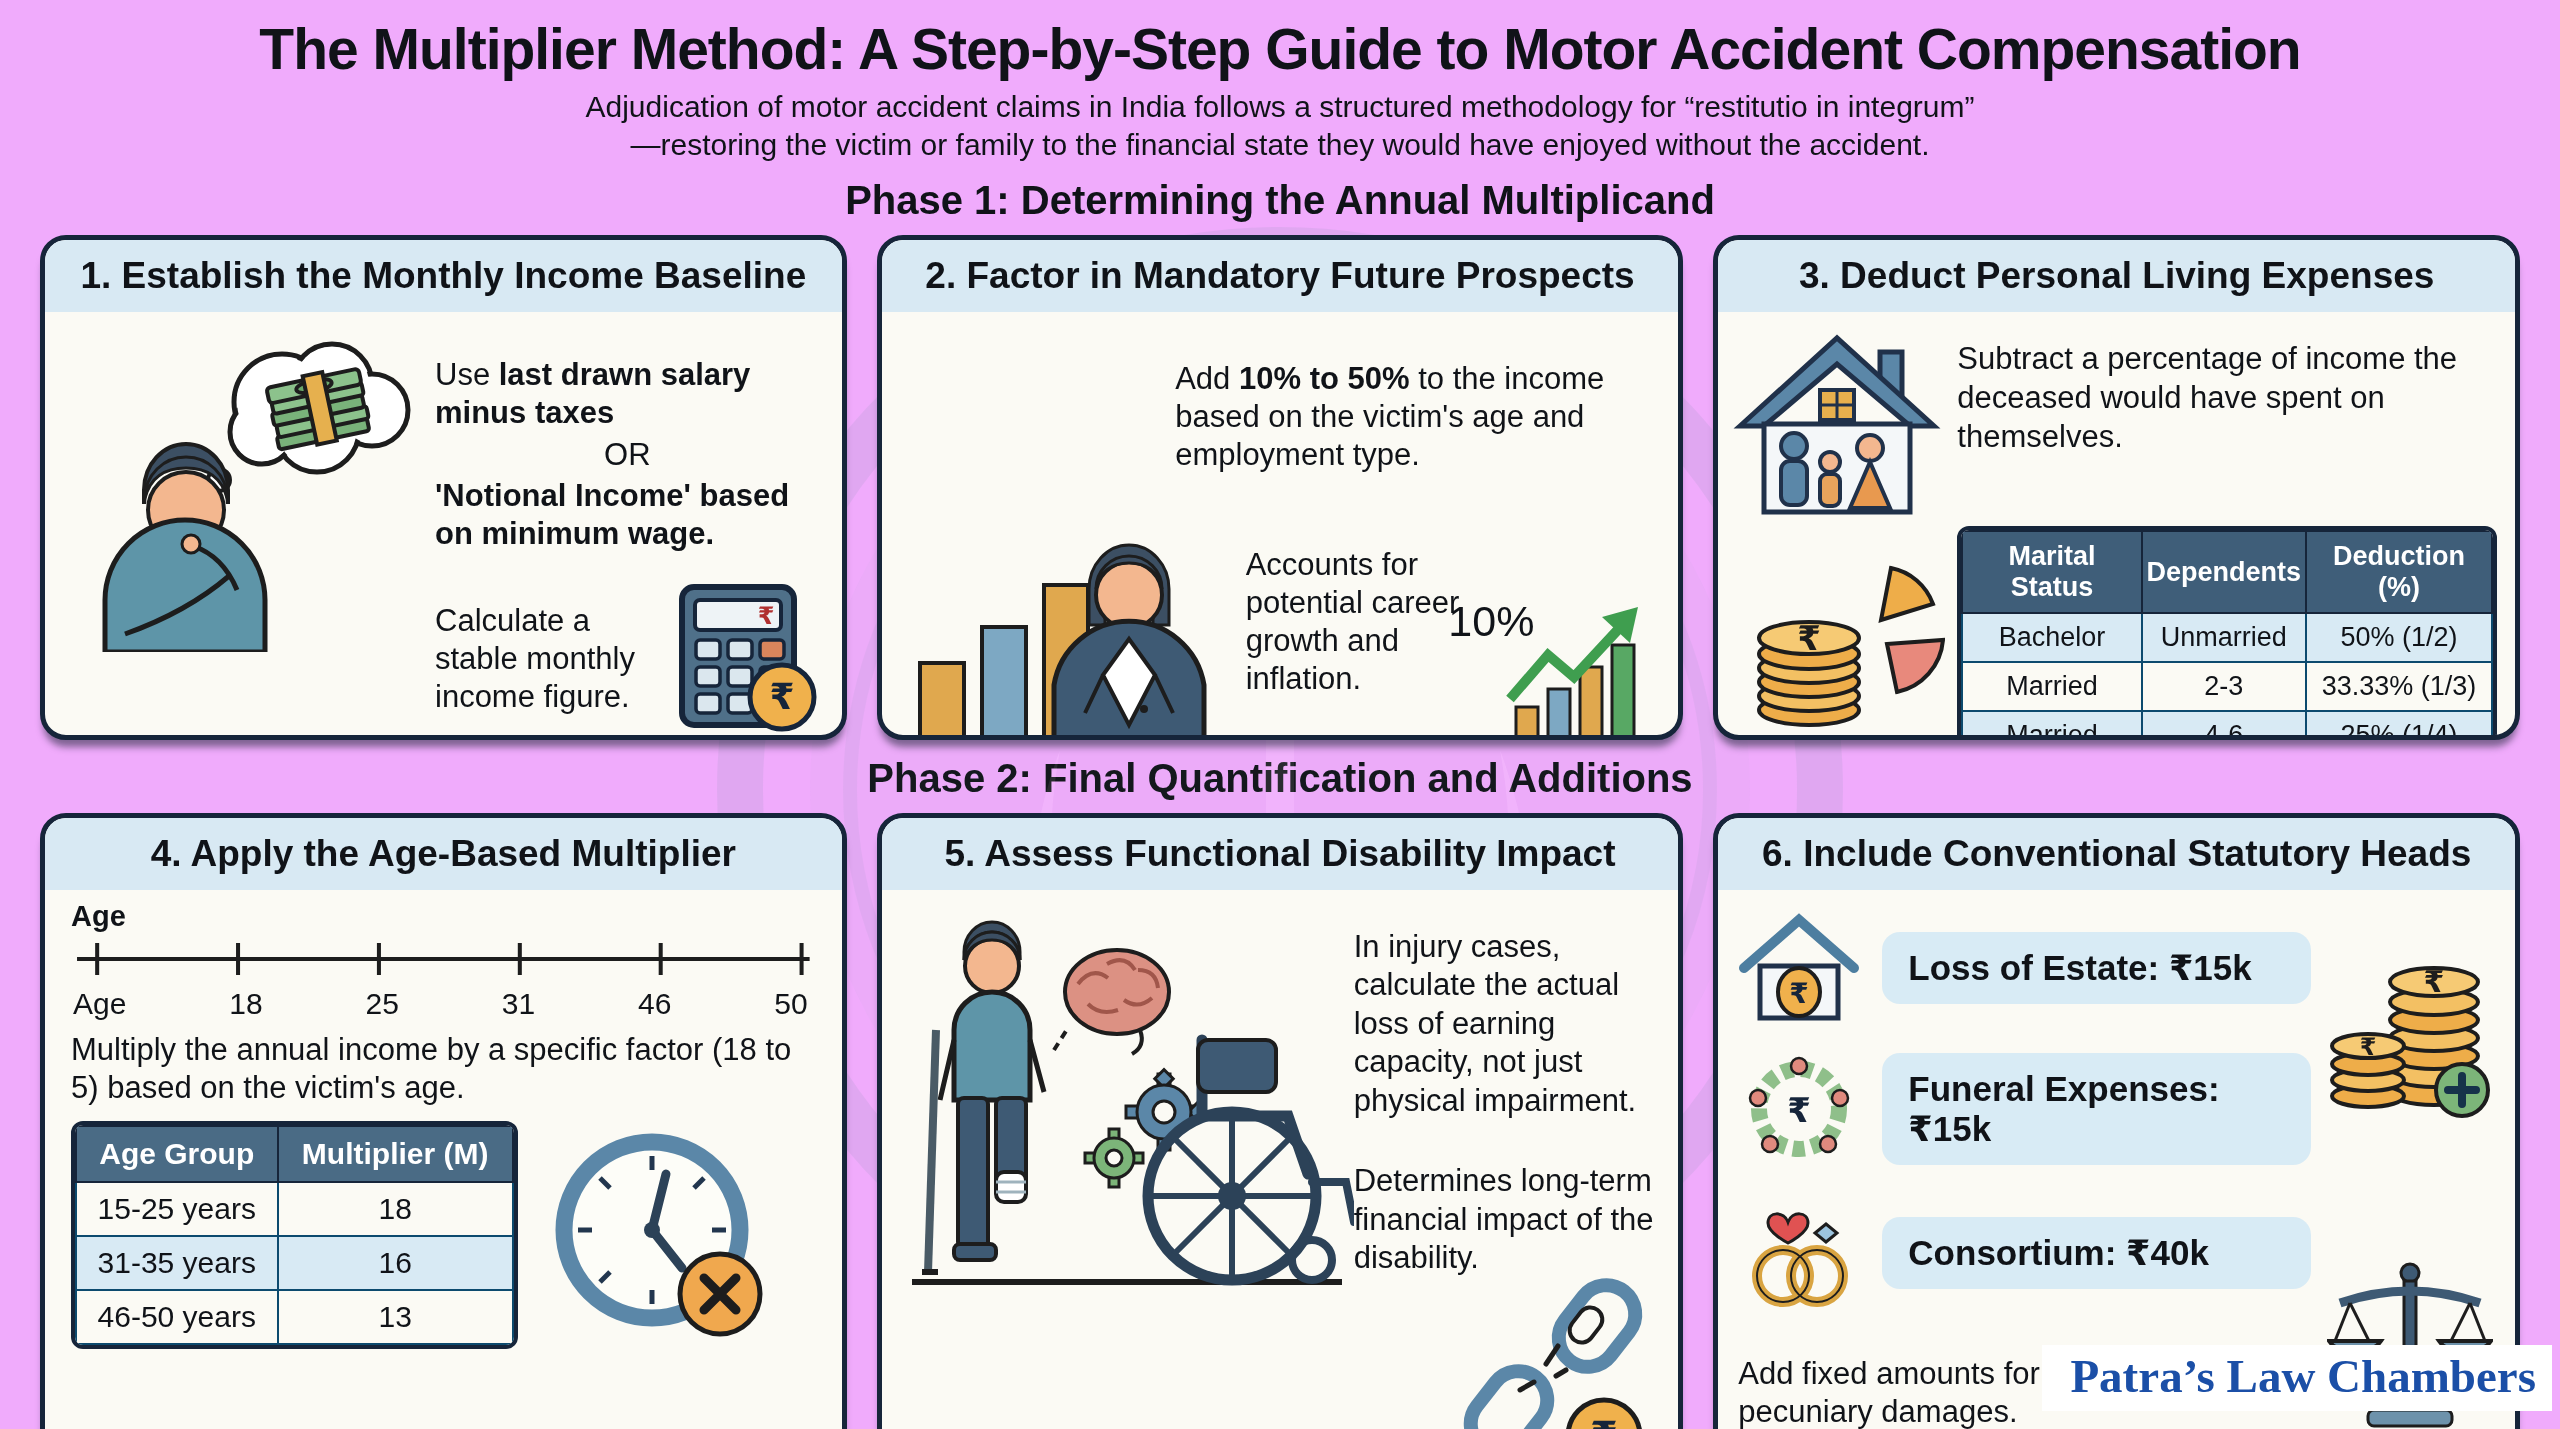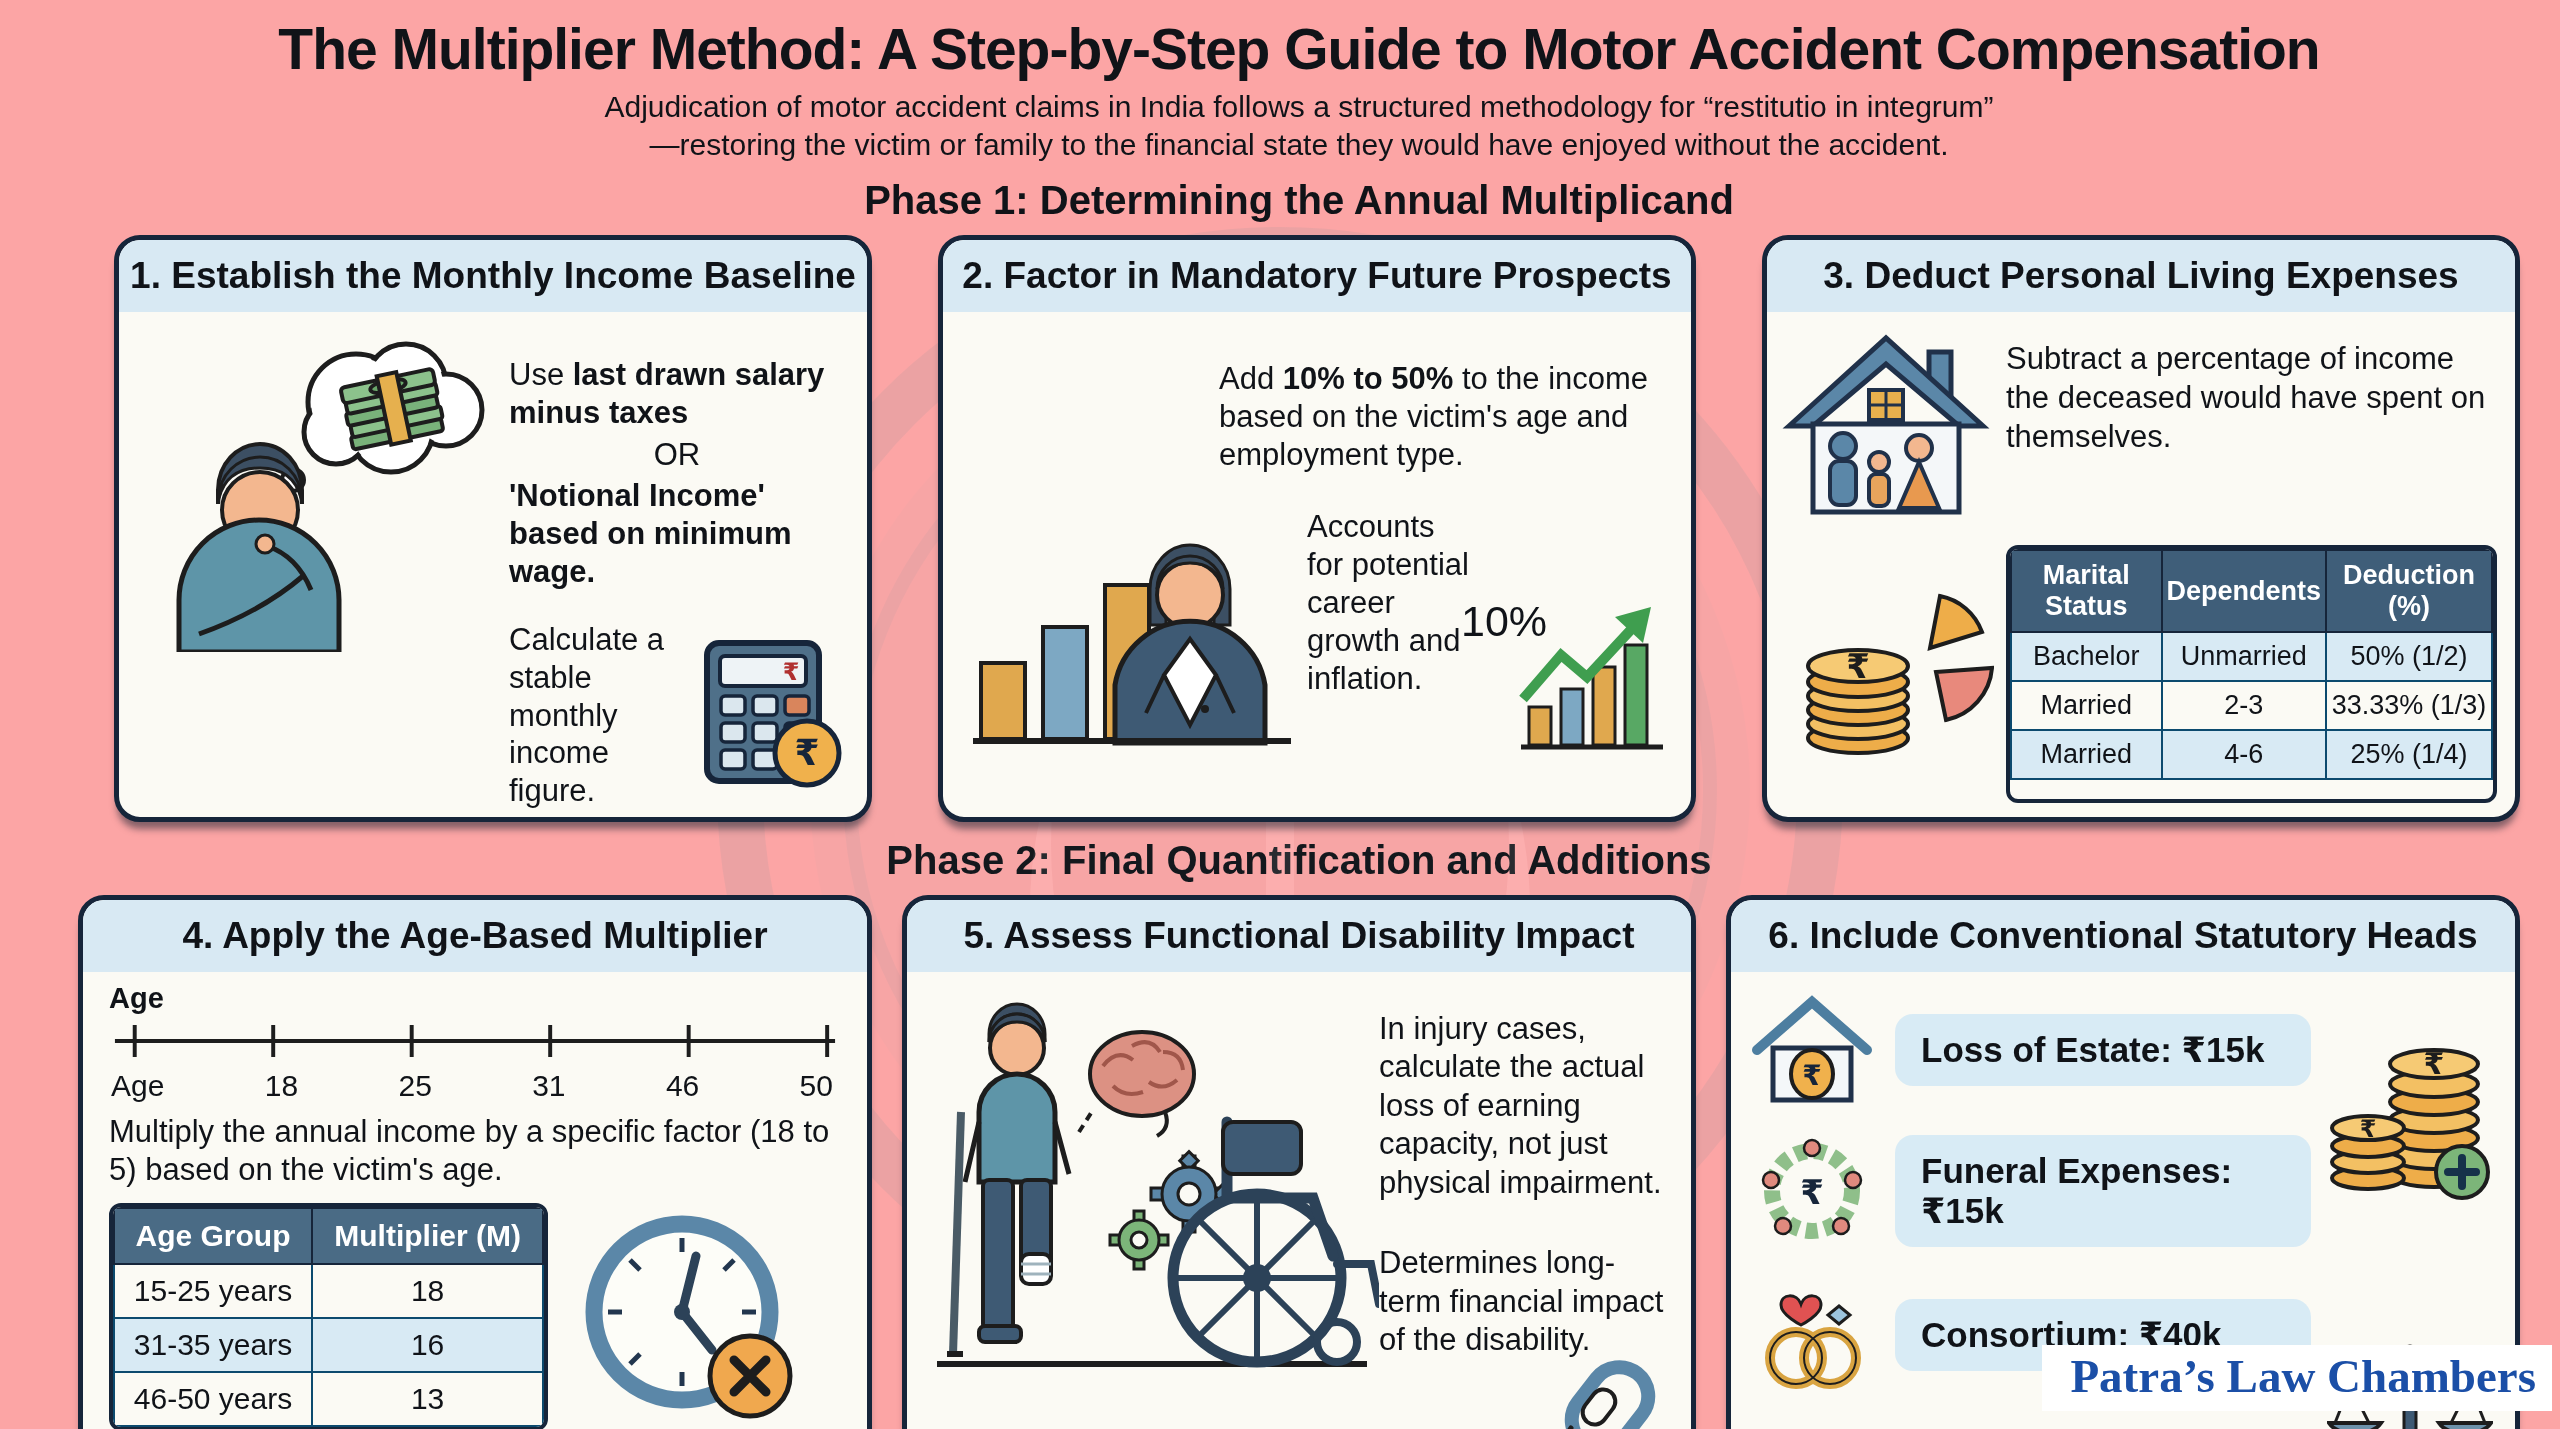--- a/index.html
+++ b/index.html
@@ -1,37 +1,37 @@
 <!DOCTYPE html>
 <html><head>
 <meta charset="utf-8">
 <style>
   * { margin:0; padding:0; box-sizing:border-box; }
   body { background:#c9dbe6; }
   .canvas {
     position:relative; width:2560px; height:1429px;
-    background:#fca5a5; overflow:hidden;
-    font-family:"Liberation Sans","DejaVu Sans",sans-serif; color:#101318;padding-left:38px;
+    background:#f0abfc; overflow:hidden;
+    font-family:"Liberation Sans","DejaVu Sans",sans-serif; color:#101318;
   }
   
   .watermark { position:absolute; left:700px; top:210px; opacity:.10; pointer-events:none; }
   
   .hdr { text-align:center; padding-top:16px; }
   .title { font-size:57px; font-weight:700; letter-spacing:-1px; }
   .sub { font-size:30px; margin-top:8px; }
   .sub + .sub { margin-top:4px; }
   .phase { text-align:center; font-size:40px; font-weight:700; margin:16px 0 12px; }
   
   .row { display:flex; gap:30px; padding:0 40px; position:relative; }
   .panel {
     flex:1 1 0; background:#fbfaf4; border:5px solid #16253a; border-radius:26px;
     box-shadow:0 10px 7px -3px rgba(16,28,44,.5);
     display:flex; flex-direction:column; overflow:hidden; position:relative;
   }
-  .r1 .panel { height:587px;margin-left:36px; }
+  .r1 .panel { height:505px; }
   .r2 .panel { height:643px; }
   .panel-head {
     background:#d8e9f3; text-align:center; font-size:37px; font-weight:700;
     padding:15px 8px; border-radius:20px 20px 0 0;
   }
   .panel-body { flex:1; position:relative; }
   b { font-weight:700; }
   
   .p1-body { display:flex; padding:10px 22px 14px; gap:8px; }
   .p1-left { flex:0 0 360px; }

